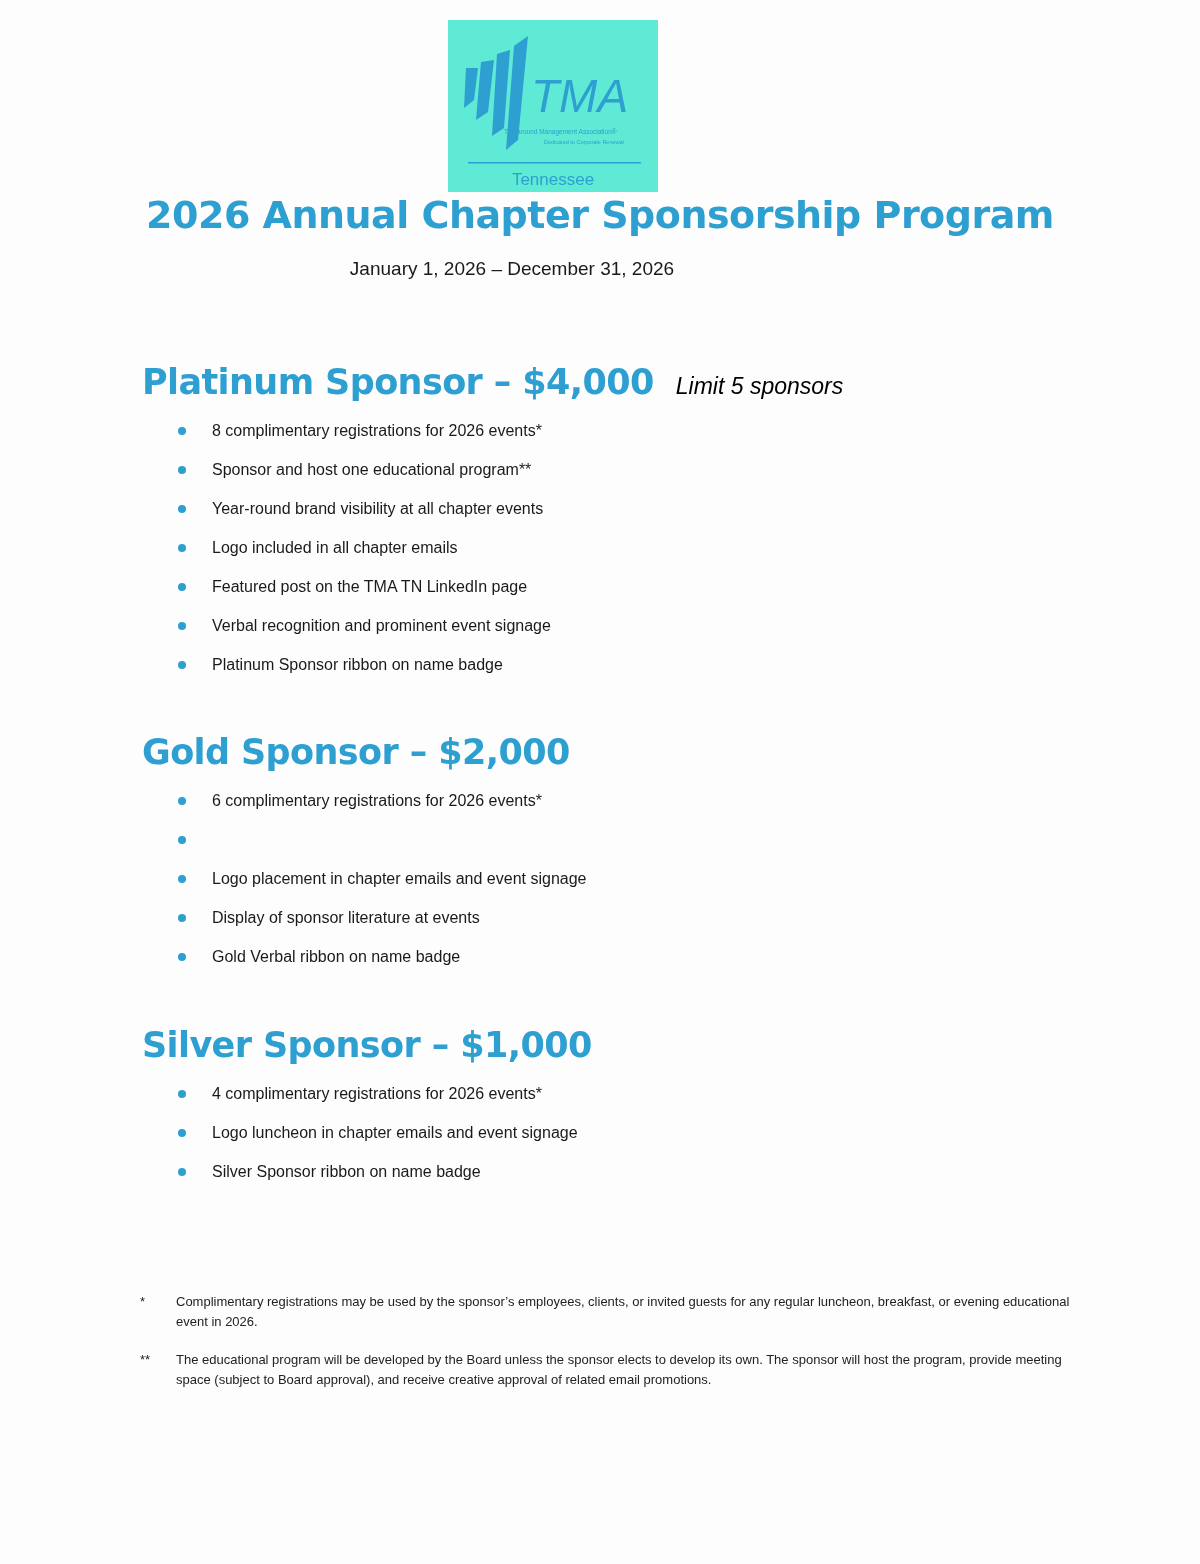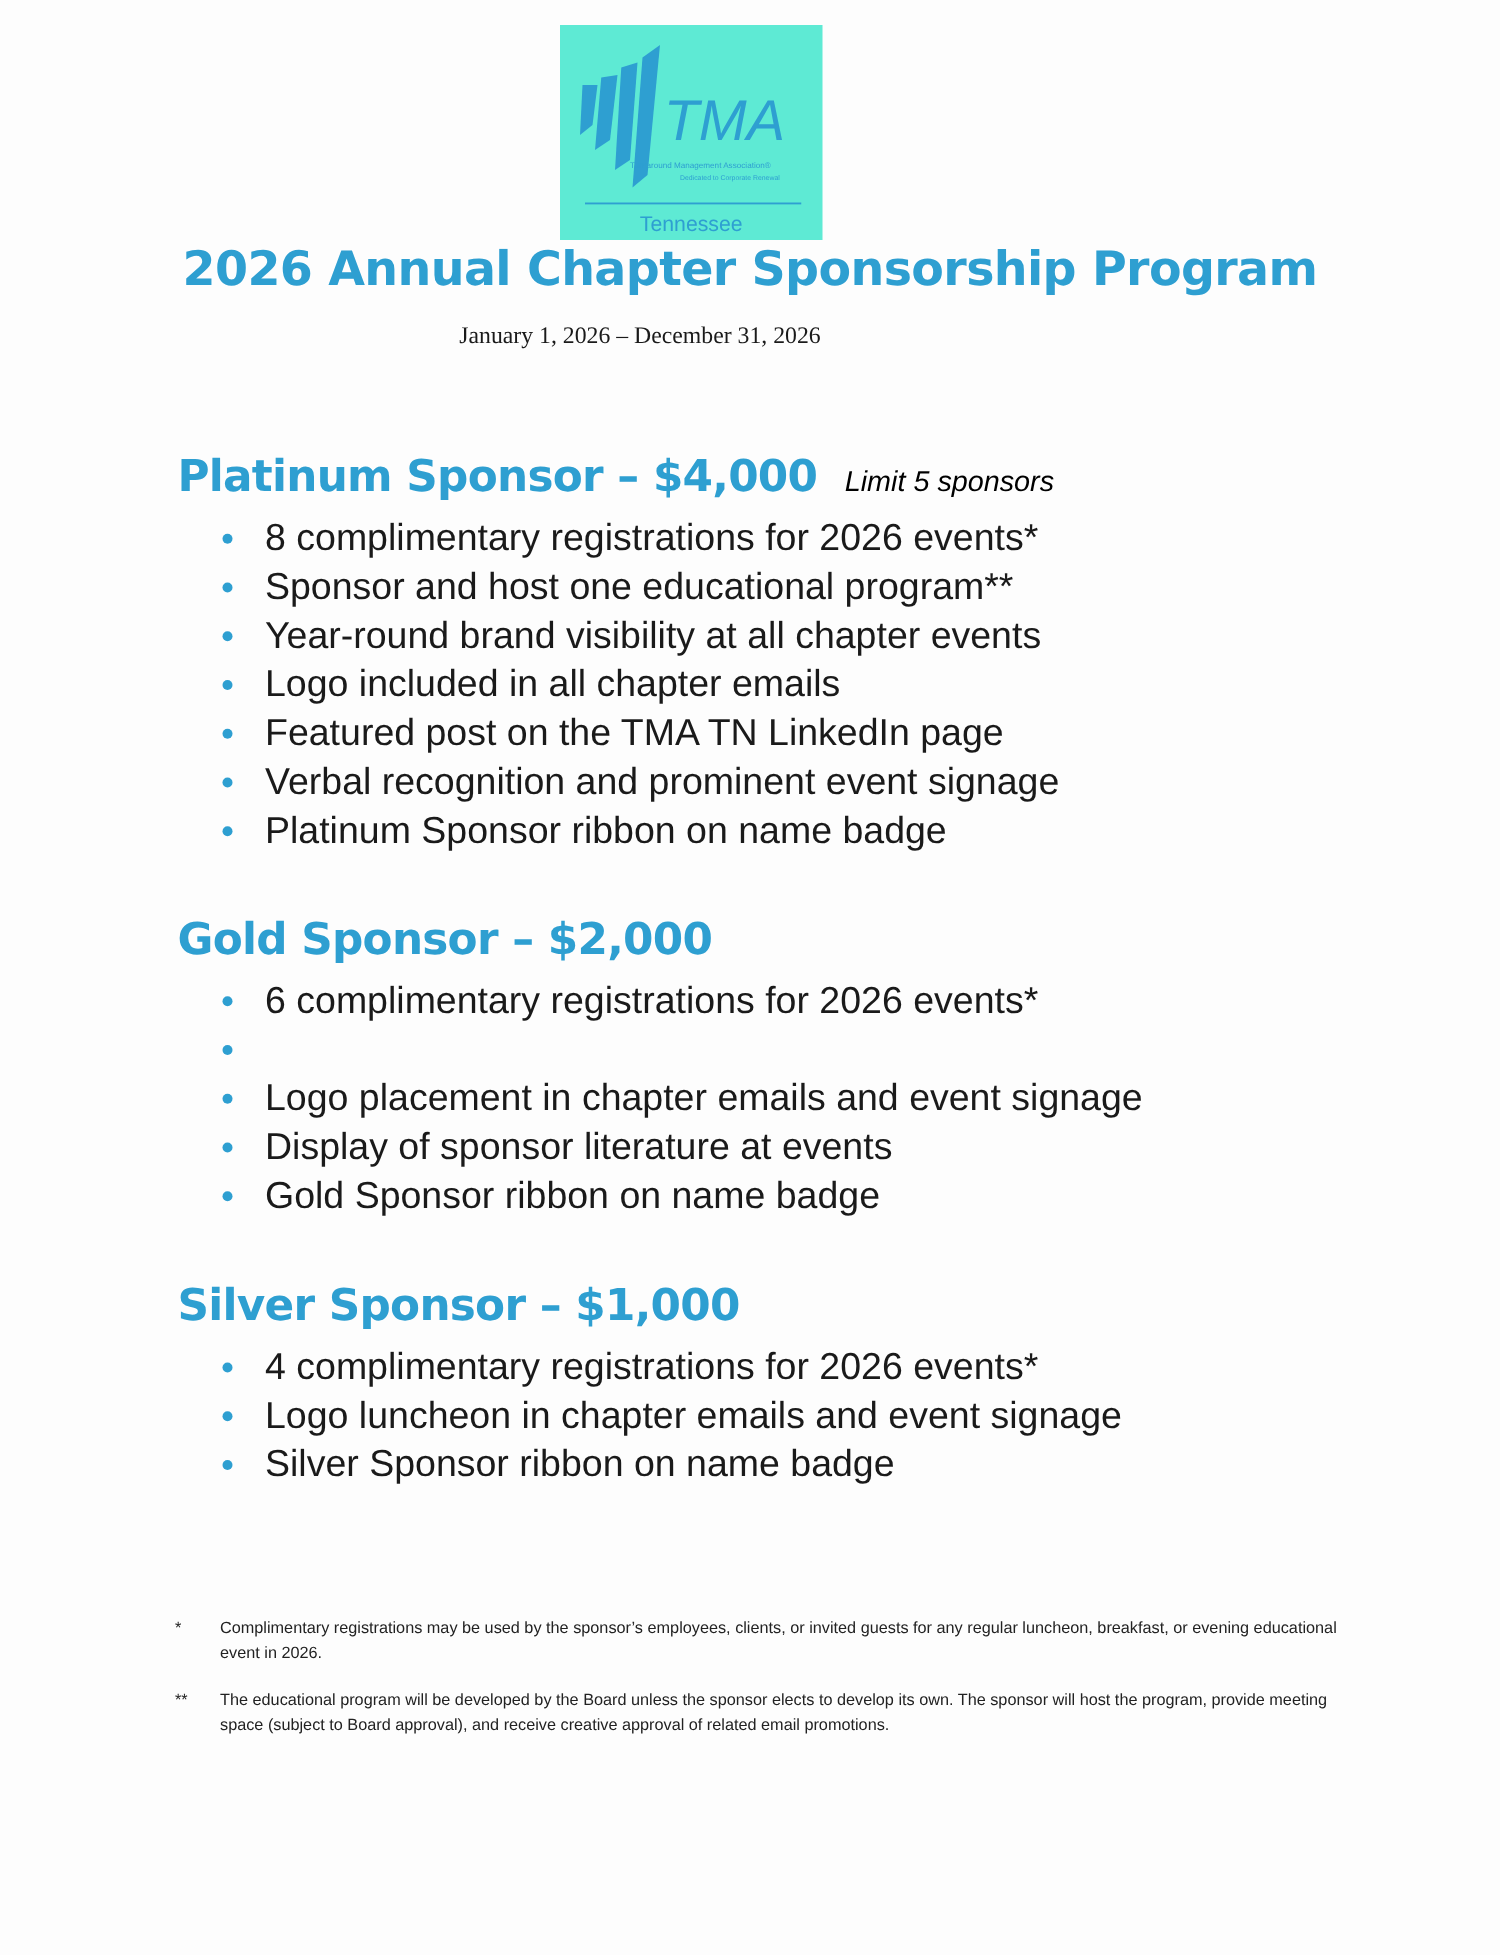--- a/index.html
+++ b/index.html
@@ -10,34 +10,34 @@
   }
   .logo { position: absolute; left: 448px; top: 20px; width: 210px; height: 172px; background: #5eead4; }
   .logo svg { display: block; }
   .title {
     position: absolute; left: 0; width: 1200px; top: 193px; text-align: center;
     font-family: "DejaVu Sans", "Liberation Sans", sans-serif; font-weight: bold;
     font-size: 38px; color: #2e9fd1; letter-spacing: -0.5px;
   }
   .dates {
     position: absolute; left: 0; width: 1024px; top: 258px; text-align: center;
-    font-size: 19px; color: #1a1a1a; font-family: Liberation Serif, serif;
+    font-size: 19px; color: #1a1a1a;
   }
   .tier { position: absolute; left: 142px; width: 960px; }
   .tier-head {
     font-family: "DejaVu Sans", "Liberation Sans", sans-serif; font-weight: bold;
     font-size: 35px; color: #2e9fd1; letter-spacing: -0.6px; white-space: nowrap; height: 48px; line-height: 48px;
   }
   .tier-limit {
     font-family: "Liberation Sans", sans-serif; font-style: italic; font-weight: normal;
     font-size: 23px; color: #000000; letter-spacing: 0; margin-left: 22px;
   }
   ul.benefits { list-style: none; margin: 0; padding: 0; }
   ul.benefits li {
-    position: relative; padding-left: 70px; font-size: 30px; height: 39px; line-height: 39px; white-space: nowrap;
+    position: relative; padding-left: 70px; font-size: 16px; height: 39px; line-height: 39px; white-space: nowrap;
   }
   ul.benefits li .dot {
     position: absolute; left: 36px; top: 16px; width: 8px; height: 8px; border-radius: 50%; background: #2e9fd1;
   }
   .notes { position: absolute; left: 140px; width: 930px; top: 1292px; font-size: 13px; color: #222; }
   .note { position: relative; padding-left: 36px; line-height: 20px; margin-bottom: 18px; }
   .note .mark { position: absolute; left: 0; top: 0; }
 </style>
 </head>
 <body>
@@ -76,21 +76,21 @@
 
 <div class="tier" style="top:728px;">
   <div class="tier-head">
     <span>Gold Sponsor – $2,000</span>
   </div>
   <ul class="benefits" style="margin-top:5px;">
     <li><span class="dot"></span><span>6 complimentary registrations for 2026 events*</span></li>
     <li><span class="dot"></span></li>
     <li><span class="dot"></span><span>Logo placement in chapter emails and event signage</span></li>
     <li><span class="dot"></span><span>Display of sponsor literature at events</span></li>
-    <li><span class="dot"></span><span>Gold Sponsor ribbon on name badge</span></li>
+    <li><span class="dot"></span><span>Gold Verbal ribbon on name badge</span></li>
   </ul>
 </div>
 
 <div class="tier" style="top:1021px;">
   <div class="tier-head">
     <span>Silver Sponsor – $1,000</span>
   </div>
   <ul class="benefits" style="margin-top:5px;">
     <li><span class="dot"></span><span>4 complimentary registrations for 2026 events*</span></li>
     <li><span class="dot"></span><span>Logo luncheon in chapter emails and event signage</span></li>

